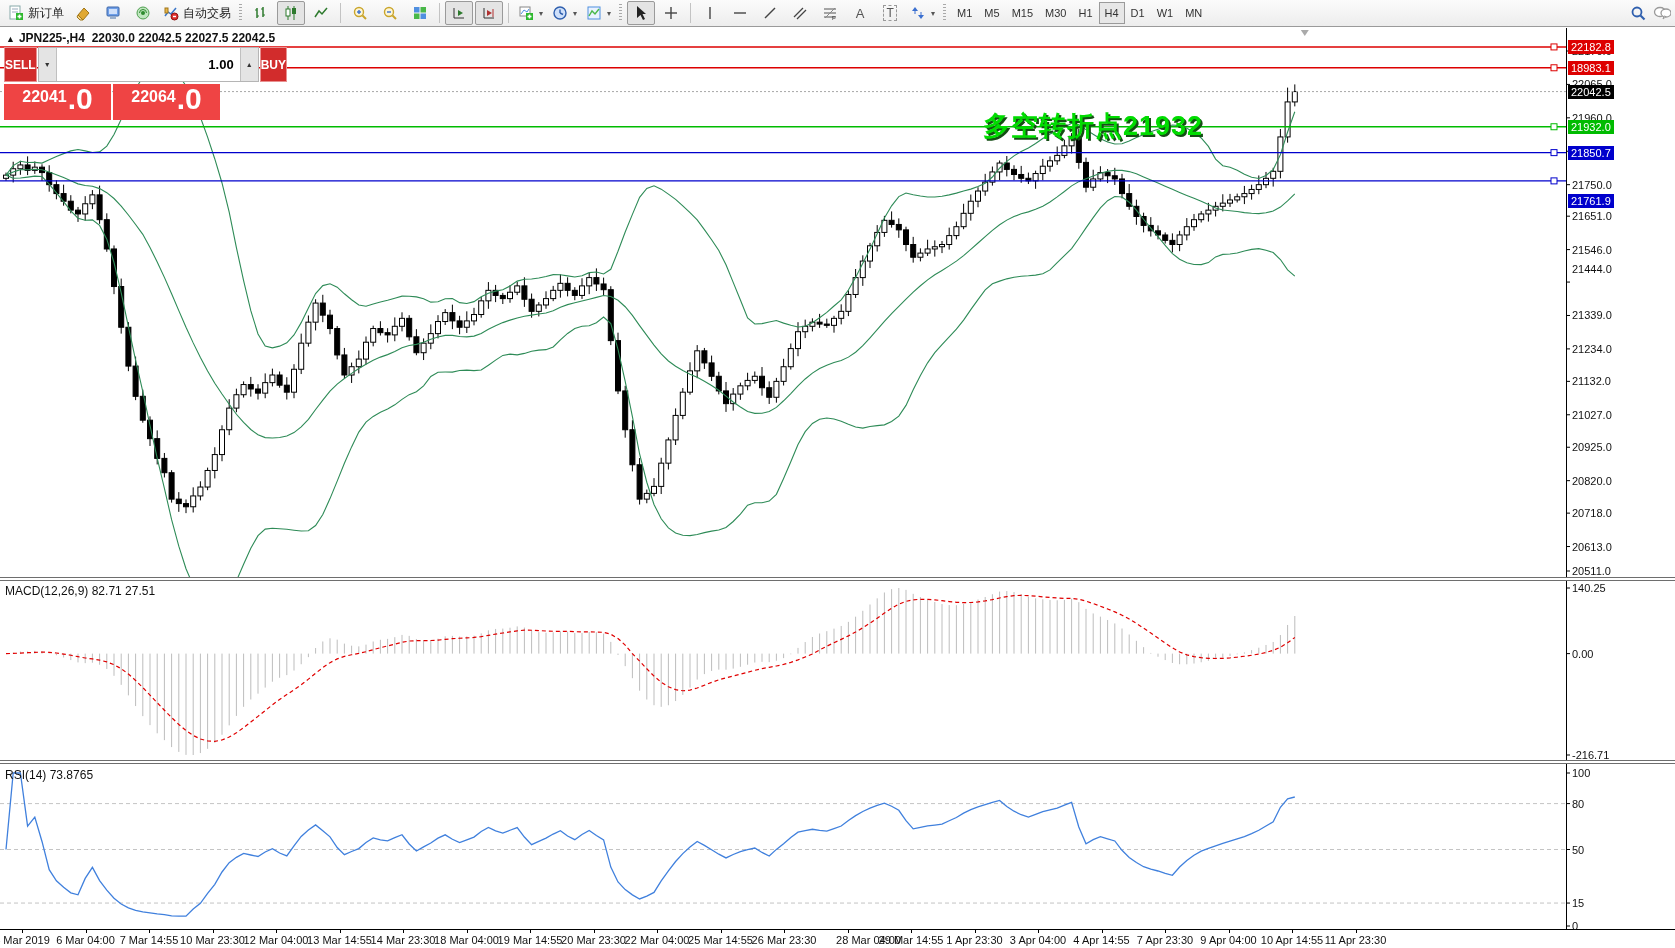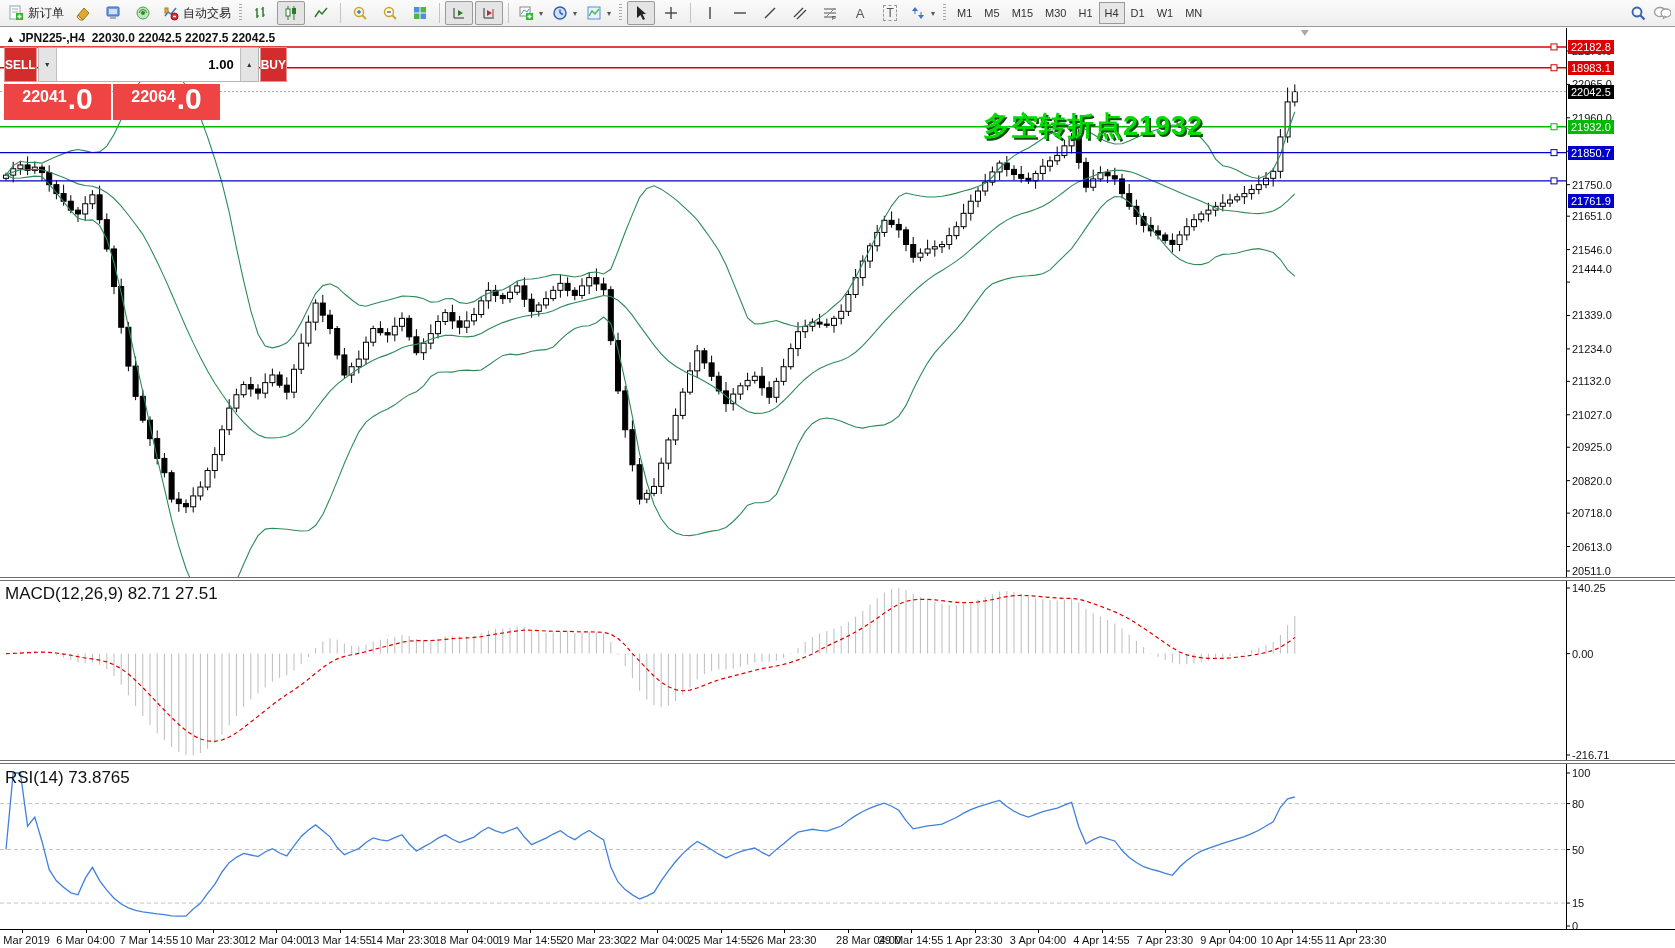--- a/index.html
+++ b/index.html
@@ -19,21 +19,21 @@
   
   #chart-title{position:absolute;left:6px;top:31px;font-size:12px;font-weight:bold;color:#111;z-index:6;}
   #chart-title .tri{font-size:9px;margin-right:4px;}
   #price-axis-line{position:absolute;left:1566px;top:28px;width:1px;height:920px;background:#000;z-index:2;}
   .sep{position:absolute;left:0;width:1675px;height:4px;background:#fff;border-top:1px solid #6e6e6e;border-bottom:1px solid #6e6e6e;box-sizing:border-box;z-index:4;}
   #xaxis-strip{position:absolute;left:0;top:929px;width:1675px;height:19px;border-top:1px solid #000;background:#fff;z-index:3;}
   .xlabel{position:absolute;top:4px;transform:translateX(-50%);font-size:11px;color:#111;white-space:nowrap;}
   .xtick{position:absolute;top:0;width:1px;height:3px;background:#000;}
   .ytick-label{position:absolute;left:1572px;font-size:11px;color:#111;z-index:3;}
   .badge{position:absolute;left:1568px;height:14px;line-height:14px;padding:0 3px;font-size:11px;color:#fff;z-index:5;white-space:nowrap;}
-  .ind-label{position:absolute;left:5px;font-size:17px;color:#111;z-index:5;}
+  .ind-label{position:absolute;left:5px;font-size:12px;color:#111;z-index:5;}
   #annotation{position:absolute;left:983px;top:108px;font-size:27px;font-weight:bold;color:#00dc00;
     text-shadow:2px 2px 0 #154d15;z-index:7;letter-spacing:1px;white-space:nowrap;}
   #chart-svg{position:absolute;left:0;top:0;z-index:1;}
   
   #trade-panel{position:absolute;left:4px;top:47px;width:216px;z-index:10;font-weight:bold;}
   #tp-top{display:flex;height:35px;gap:1px;}
   .tp-btn{background:#d22c2c;border:1px solid #e89090;color:#fff;font-size:12px;display:flex;align-items:center;justify-content:center;cursor:pointer;}
   #sell-btn{width:50px;}#buy-btn{width:52px;}
   #vol-box{flex:1;display:flex;background:#e8e8e8;border:1px solid #b5b5b5;}
   .vol-arrow{width:17px;background:#e4e4e4;border:0;font-size:7px;color:#333;cursor:pointer;padding:0;}

